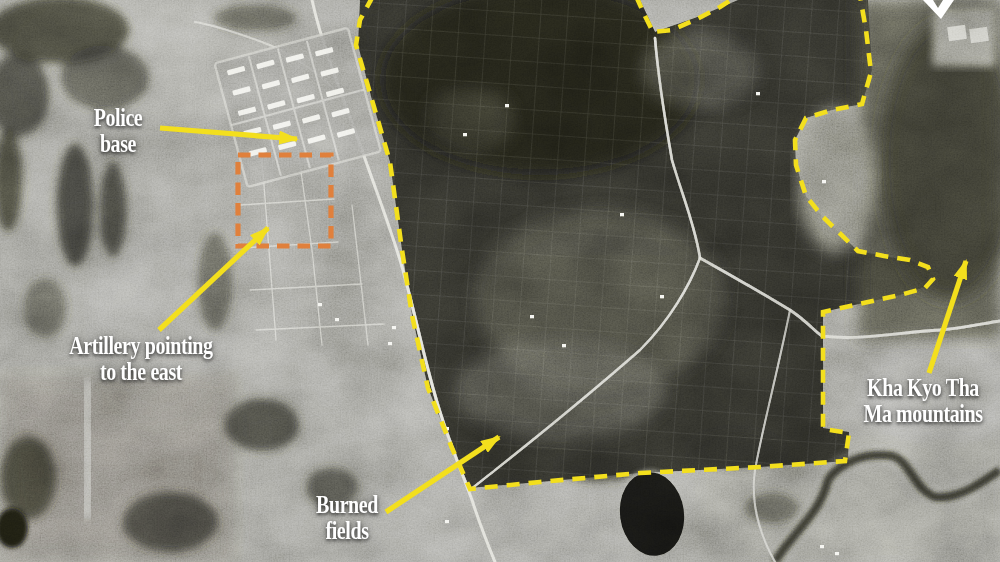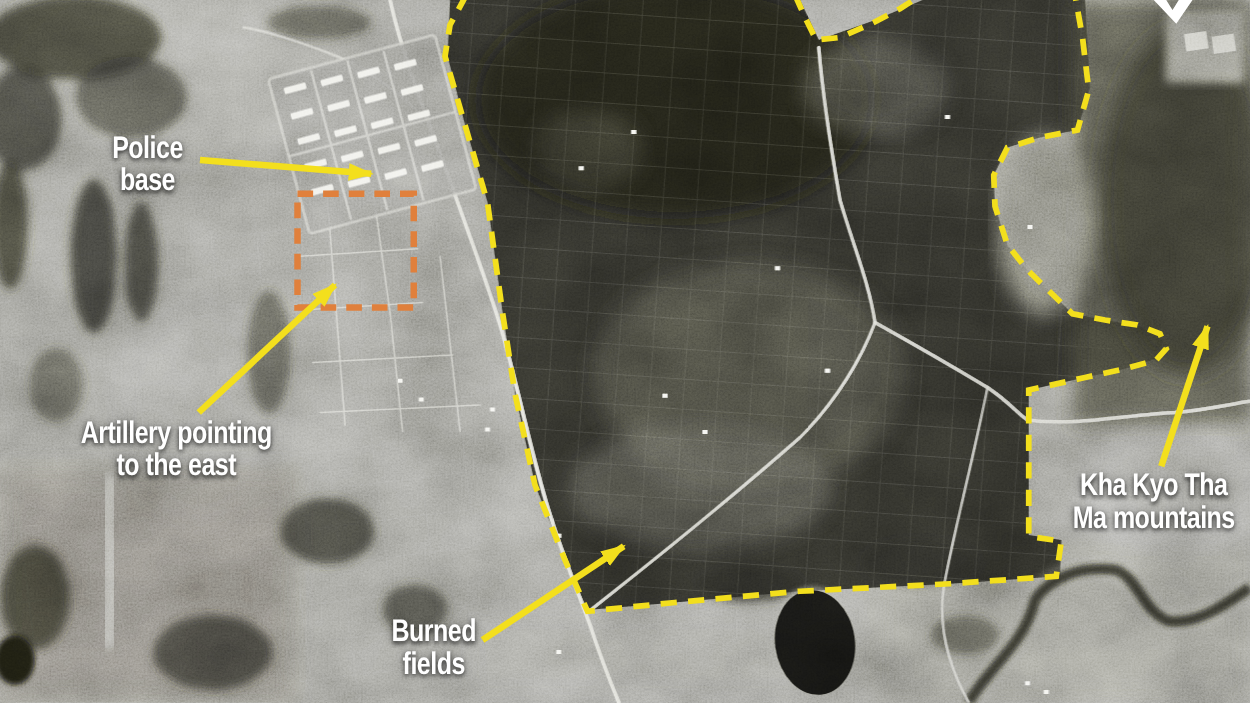--- a/index.html
+++ b/index.html
@@ -4,21 +4,21 @@
 <style>
   :root{
     --c-yellow:#F3DF1D;
     --c-orange:#E0803C;
     --c-text:#FFFFFF;
   }
   html,body{margin:0;padding:0;background:#000;}
   .stage{
     position:relative;width:1000px;height:562px;overflow:hidden;
     background:#83837d;
-    font-family:Liberation Sans, sans-serif;
+    font-family:Liberation Serif, serif;
   }
   .stage svg{position:absolute;left:0;top:0;isolation:isolate;}
   .fx{mix-blend-mode:overlay;}
   .ydash{fill:none;stroke:var(--c-yellow);stroke-width:4.6;stroke-dasharray:13 9;}
   .odash{fill:none;stroke:var(--c-orange);stroke-width:5.2;stroke-dasharray:12.5 8;}
   .yarrow{stroke:var(--c-yellow);stroke-width:5.2;fill:none;}
   .yfill{fill:var(--c-yellow);}
   .nstar{fill:var(--c-text);}
   .label{
     position:absolute;width:200px;text-align:center;

